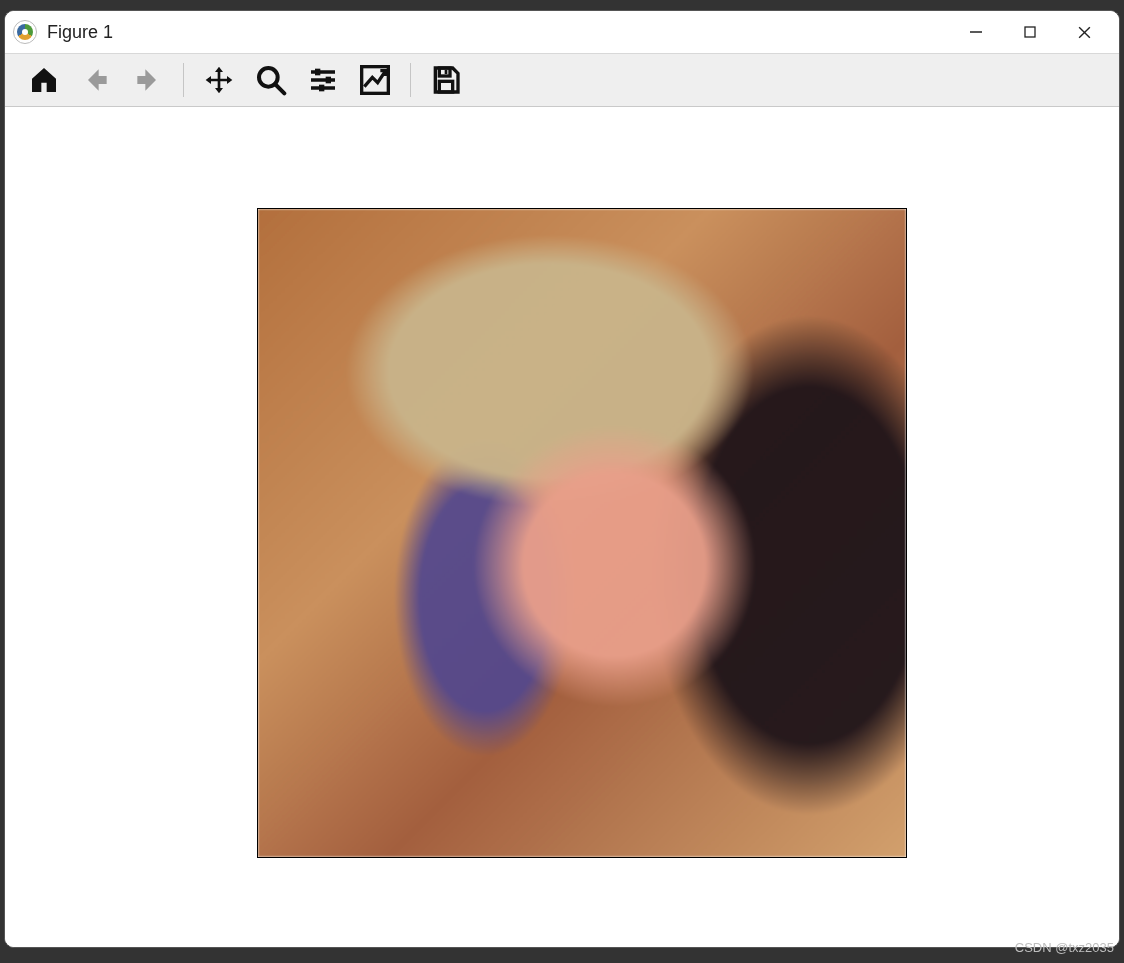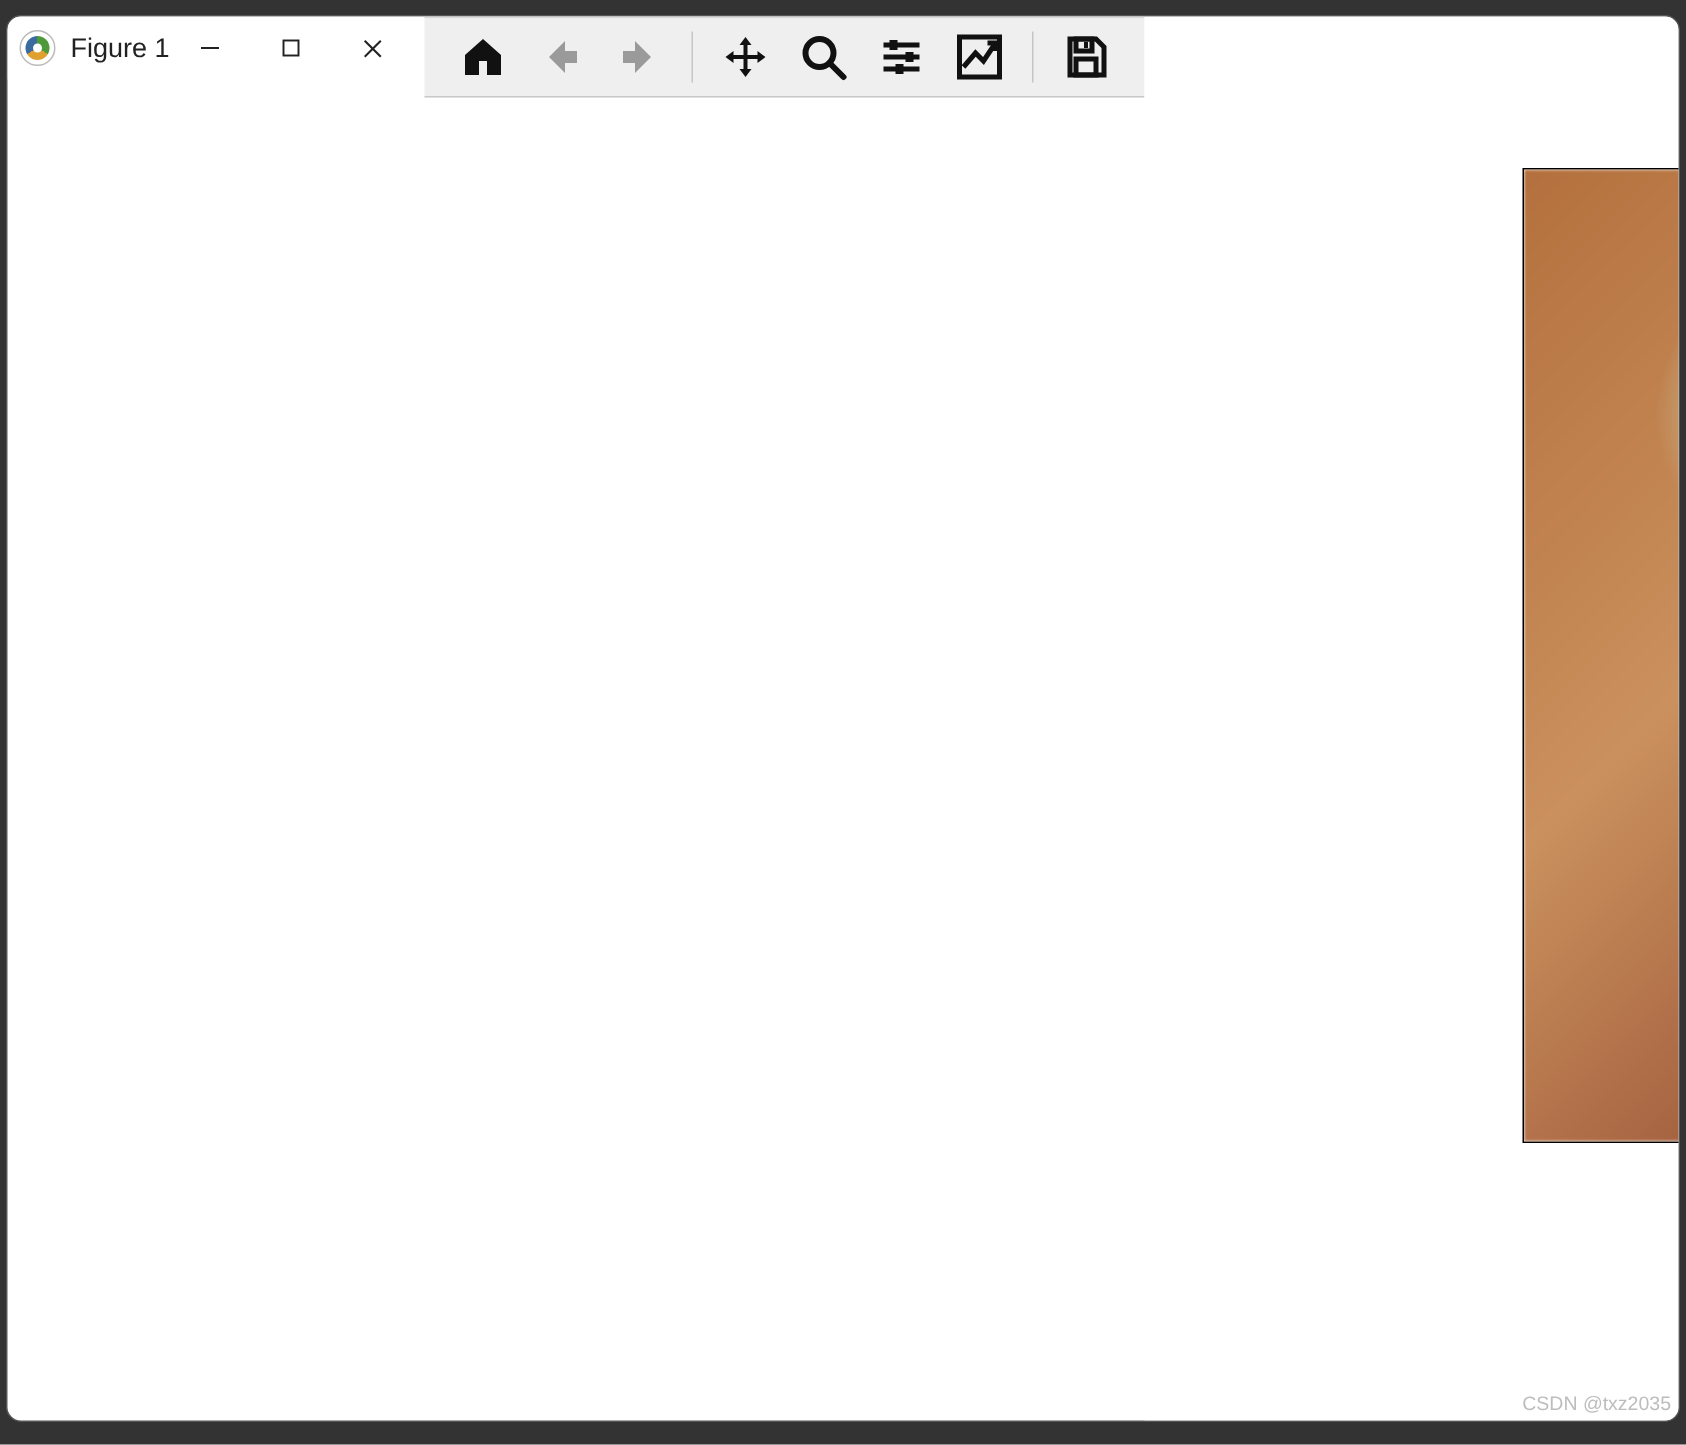--- a/index.html
+++ b/index.html
@@ -15,21 +15,21 @@
       position: absolute;
       top: 10px;
       left: 4px;
       width: 1116px;
       height: 938px;
       background: #fff;
       border: 1px solid #555;
       border-radius: 10px;
       overflow: hidden;
       display: flex;
-      flex-direction: row;
+      flex-direction: column;
     }
     .titlebar {
       height: 42px;
       display: flex;
       align-items: center;
       padding: 0 8px;
       background: #fff;
     }
     .app-icon {
       width: 24px;
@@ -125,21 +125,21 @@
     .tick-x {
       position: absolute;
       top: 100%;
       margin-top: 0;
       height: 6px;
       border-left: 1px solid #000;
     }
     .watermark {
       position: absolute;
       right: 10px;
-      bottom: 20px;
+      bottom: 8px;
       font-size: 13px;
       color: #bdbdbd;
       font-family: Arial, sans-serif;
     }
   </style>
 </head>
 <body>
 
 <div class="window">
 

